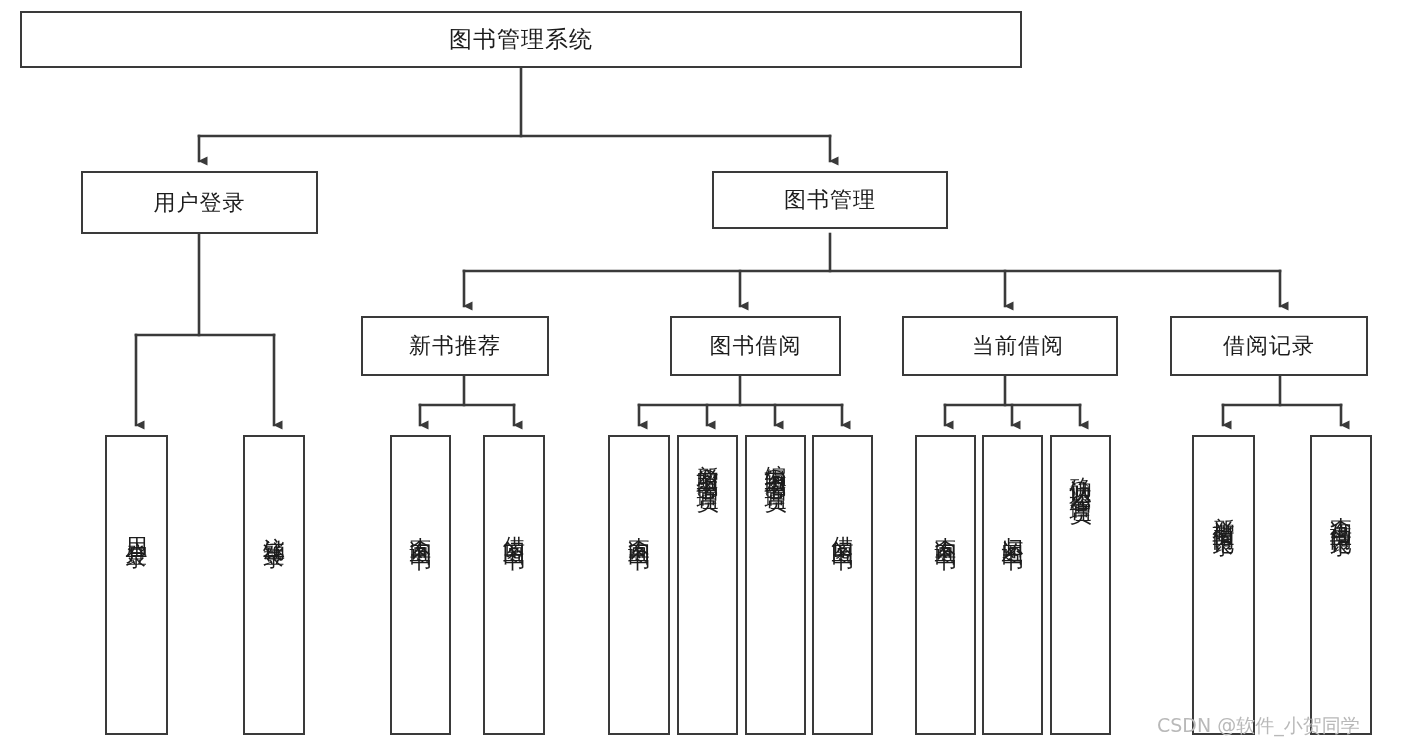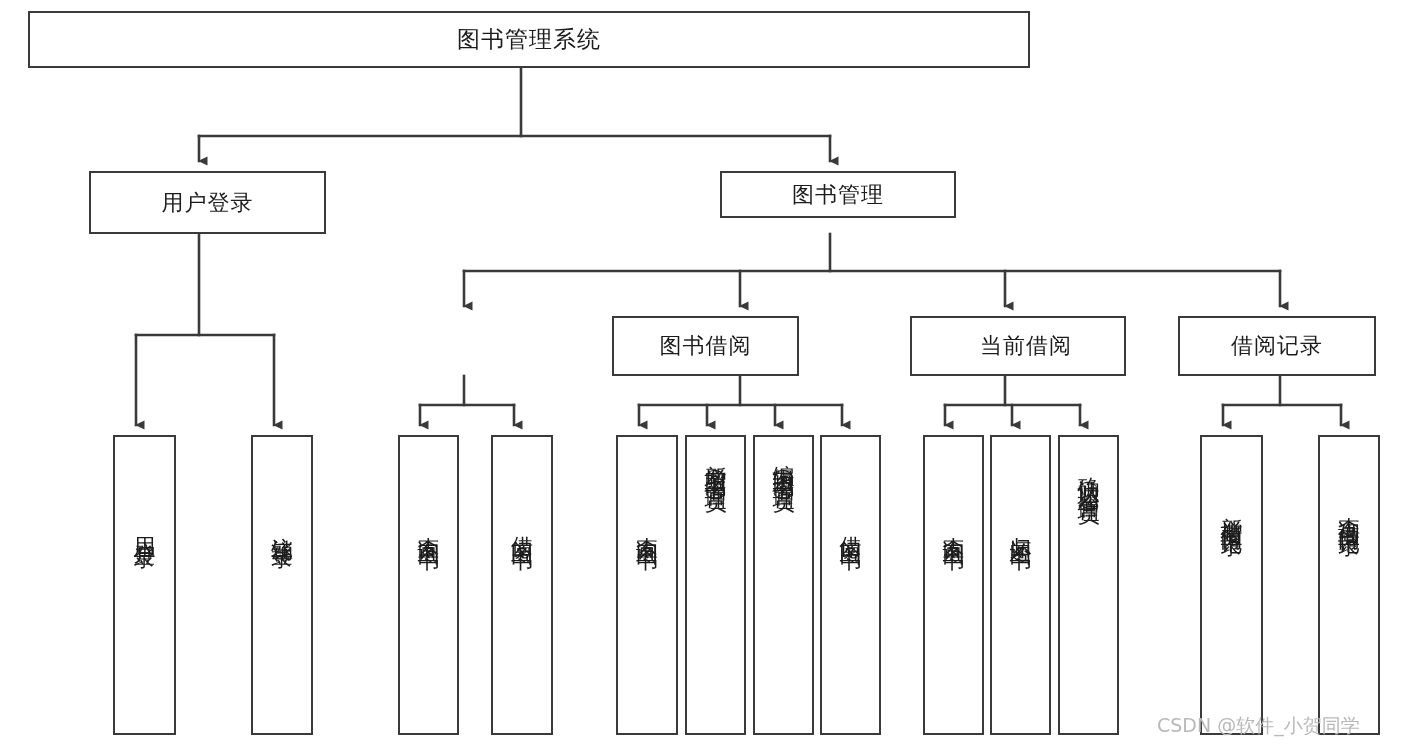--- a/index.html
+++ b/index.html
@@ -29,21 +29,20 @@
   .node {
     position: absolute;
     box-sizing: border-box;
     background: #ffffff;
     border: 2.5px solid #3a3a3a;
     display: flex;
     align-items: center;
     justify-content: center;
     color: #1c1c1c;
     text-align: center;
-    margin-left: 8px;
   }
   .node-root {
     font-size: 23px;
     letter-spacing: 1px;
   }
   .node-l1 {
     font-size: 22px;
     letter-spacing: 1px;
   }
   .node-l2 {
@@ -139,25 +138,28 @@
     </g>
   </svg>
 
   <div class="node node-root" style="left:20px; top:11px; width:1002px; height:57px;">
     <span>图书管理系统</span>
   </div>
 
   <div class="node node-l1" style="left:81px; top:171px; width:237px; height:63px;">
     <span>用户登录</span>
   </div>
-  <div class="node node-l1" style="left:712px; top:171px; width:236px; height:47px;">
+  <div class="node node-l1" style="left:712px; top:171px; width:236px; height:58px;">
     <span>图书管理</span>
   </div>
 
-  <div class="node node-l2" style="left:604px; top:316px; width:187px; height:60px;">
+  <div class="node node-l2" style="left:361px; top:316px; width:188px; height:60px;">
+    <span>新书推荐</span>
+  </div>
+  <div class="node node-l2" style="left:670px; top:316px; width:171px; height:60px;">
     <span>图书借阅</span>
   </div>
   <div class="node node-l2" style="left:902px; top:316px; width:216px; height:60px;padding-left:16px;">
     <span>当前借阅</span>
   </div>
   <div class="node node-l2" style="left:1170px; top:316px; width:198px; height:60px;">
     <span>借阅记录</span>
   </div>
 
   <div class="node node-leaf leaf-short" style="left:105px; top:435px; width:63px; height:300px;">

